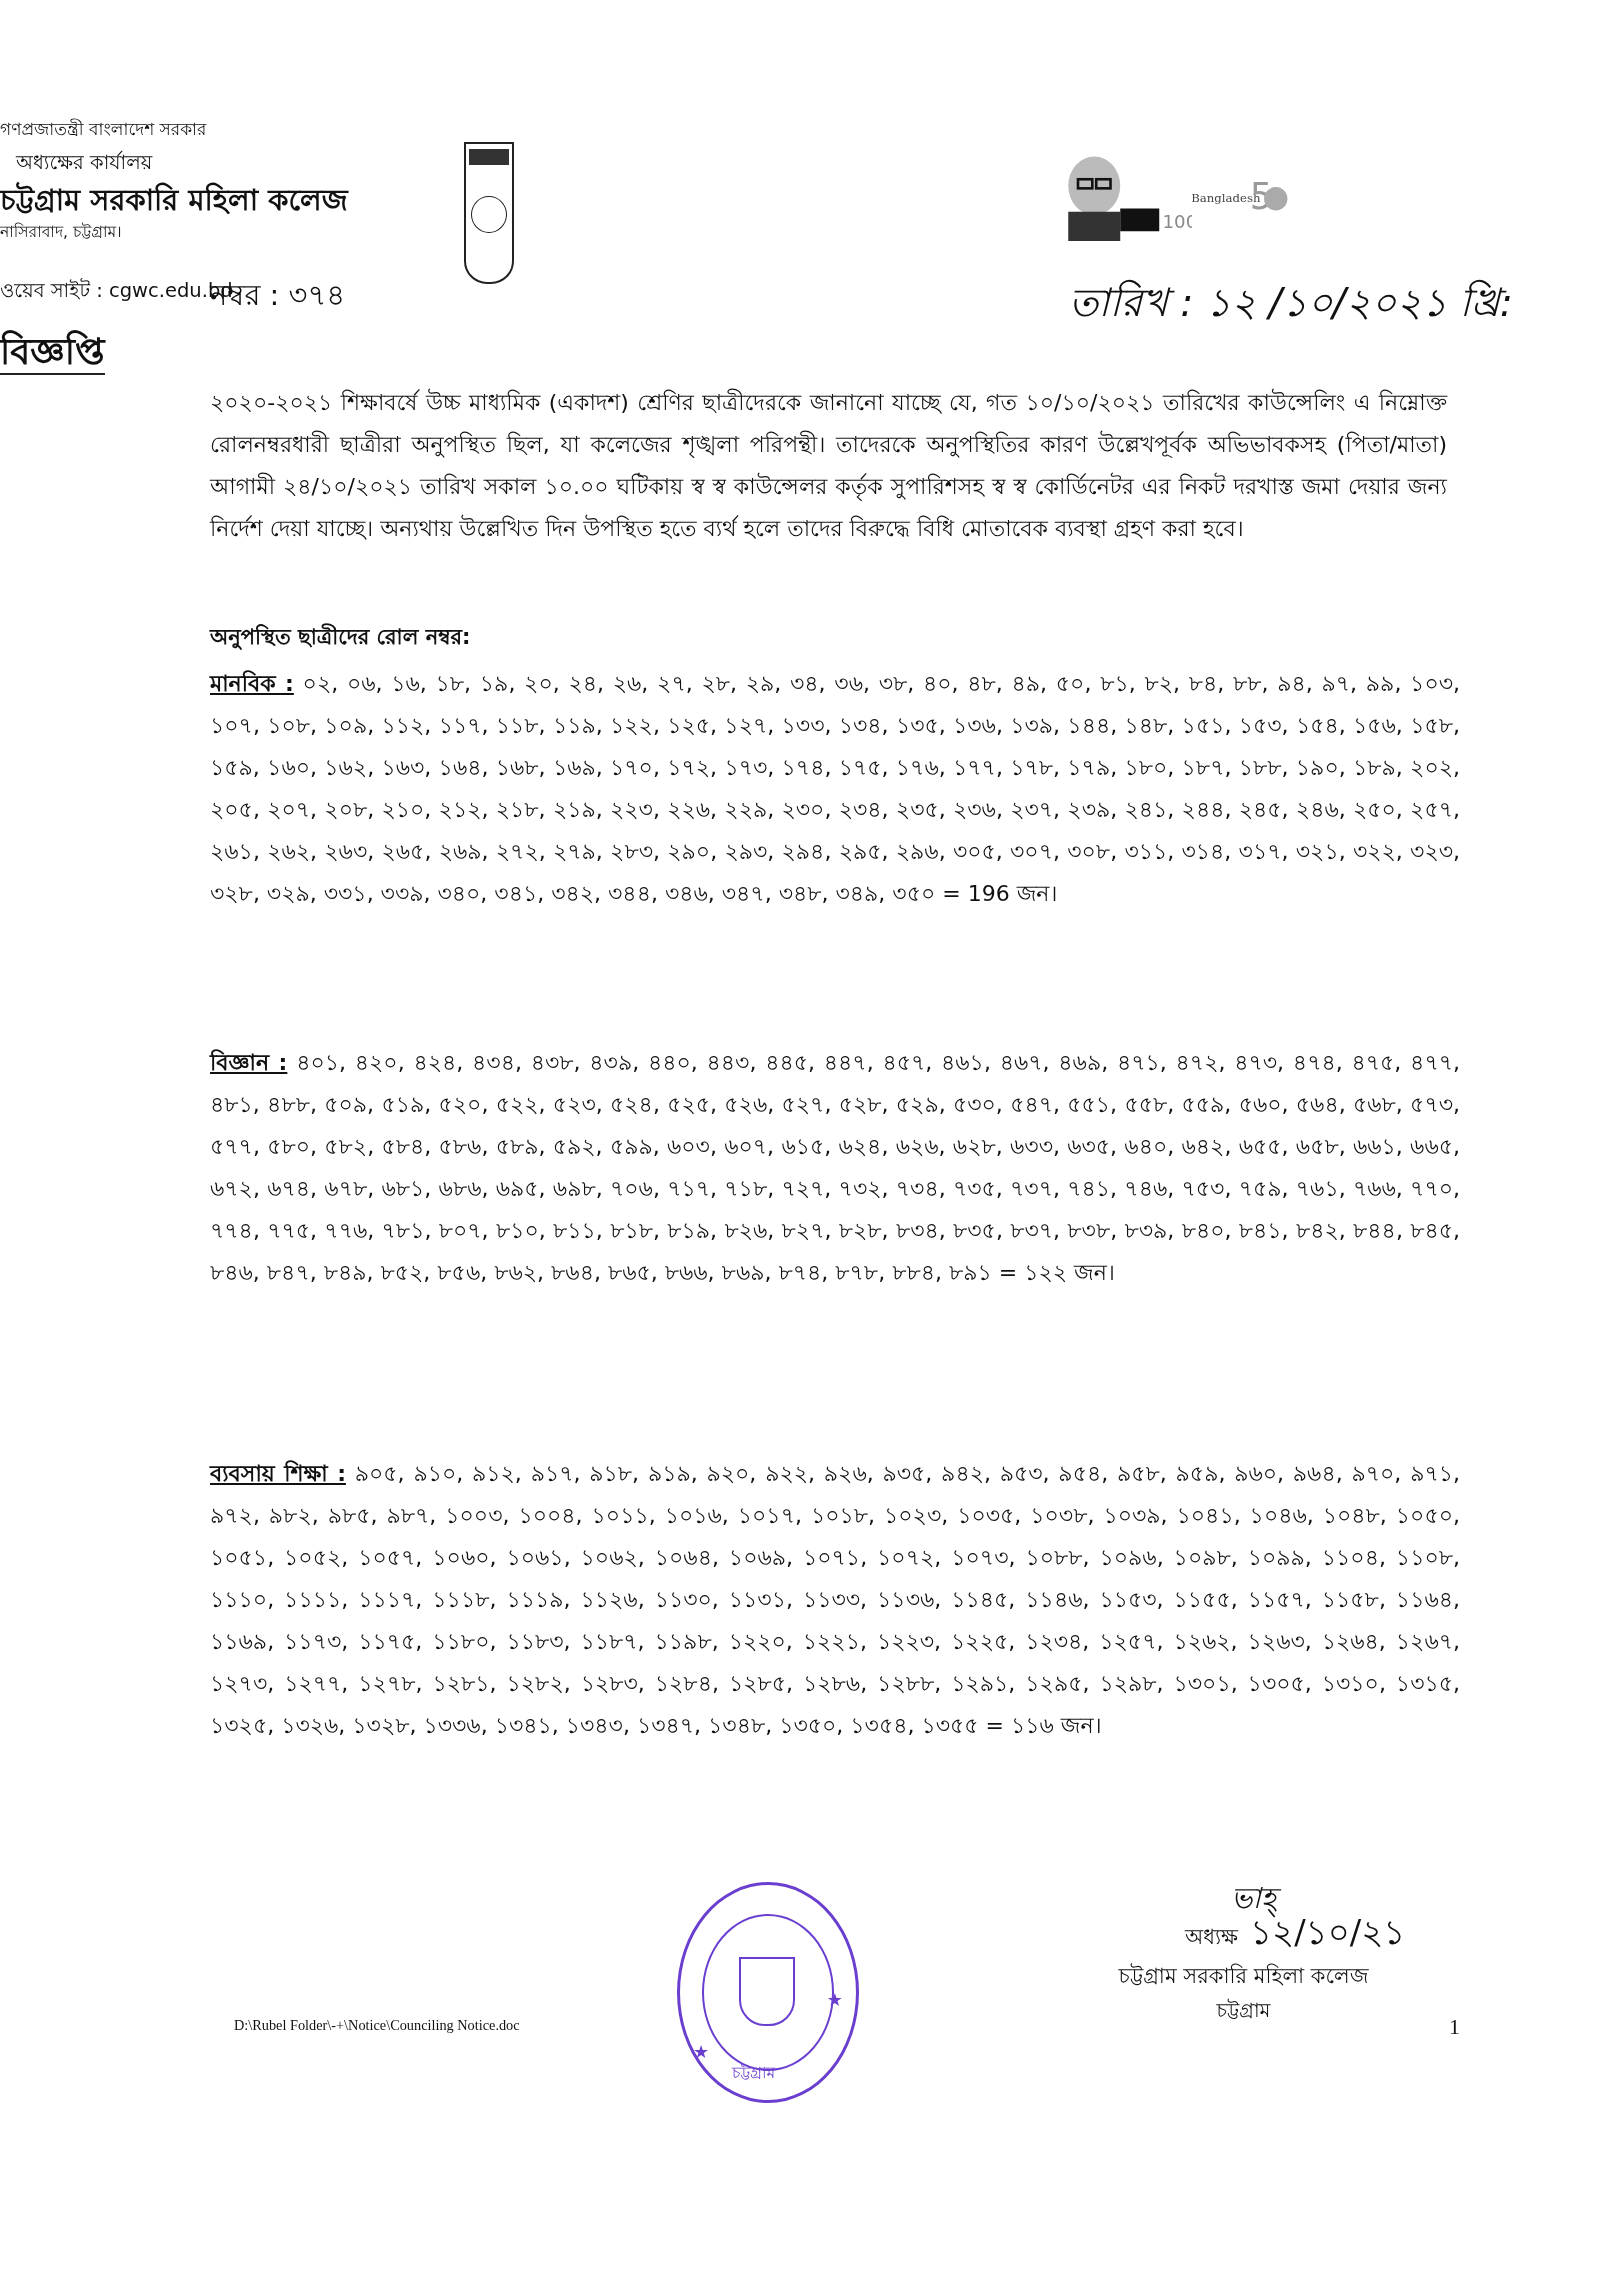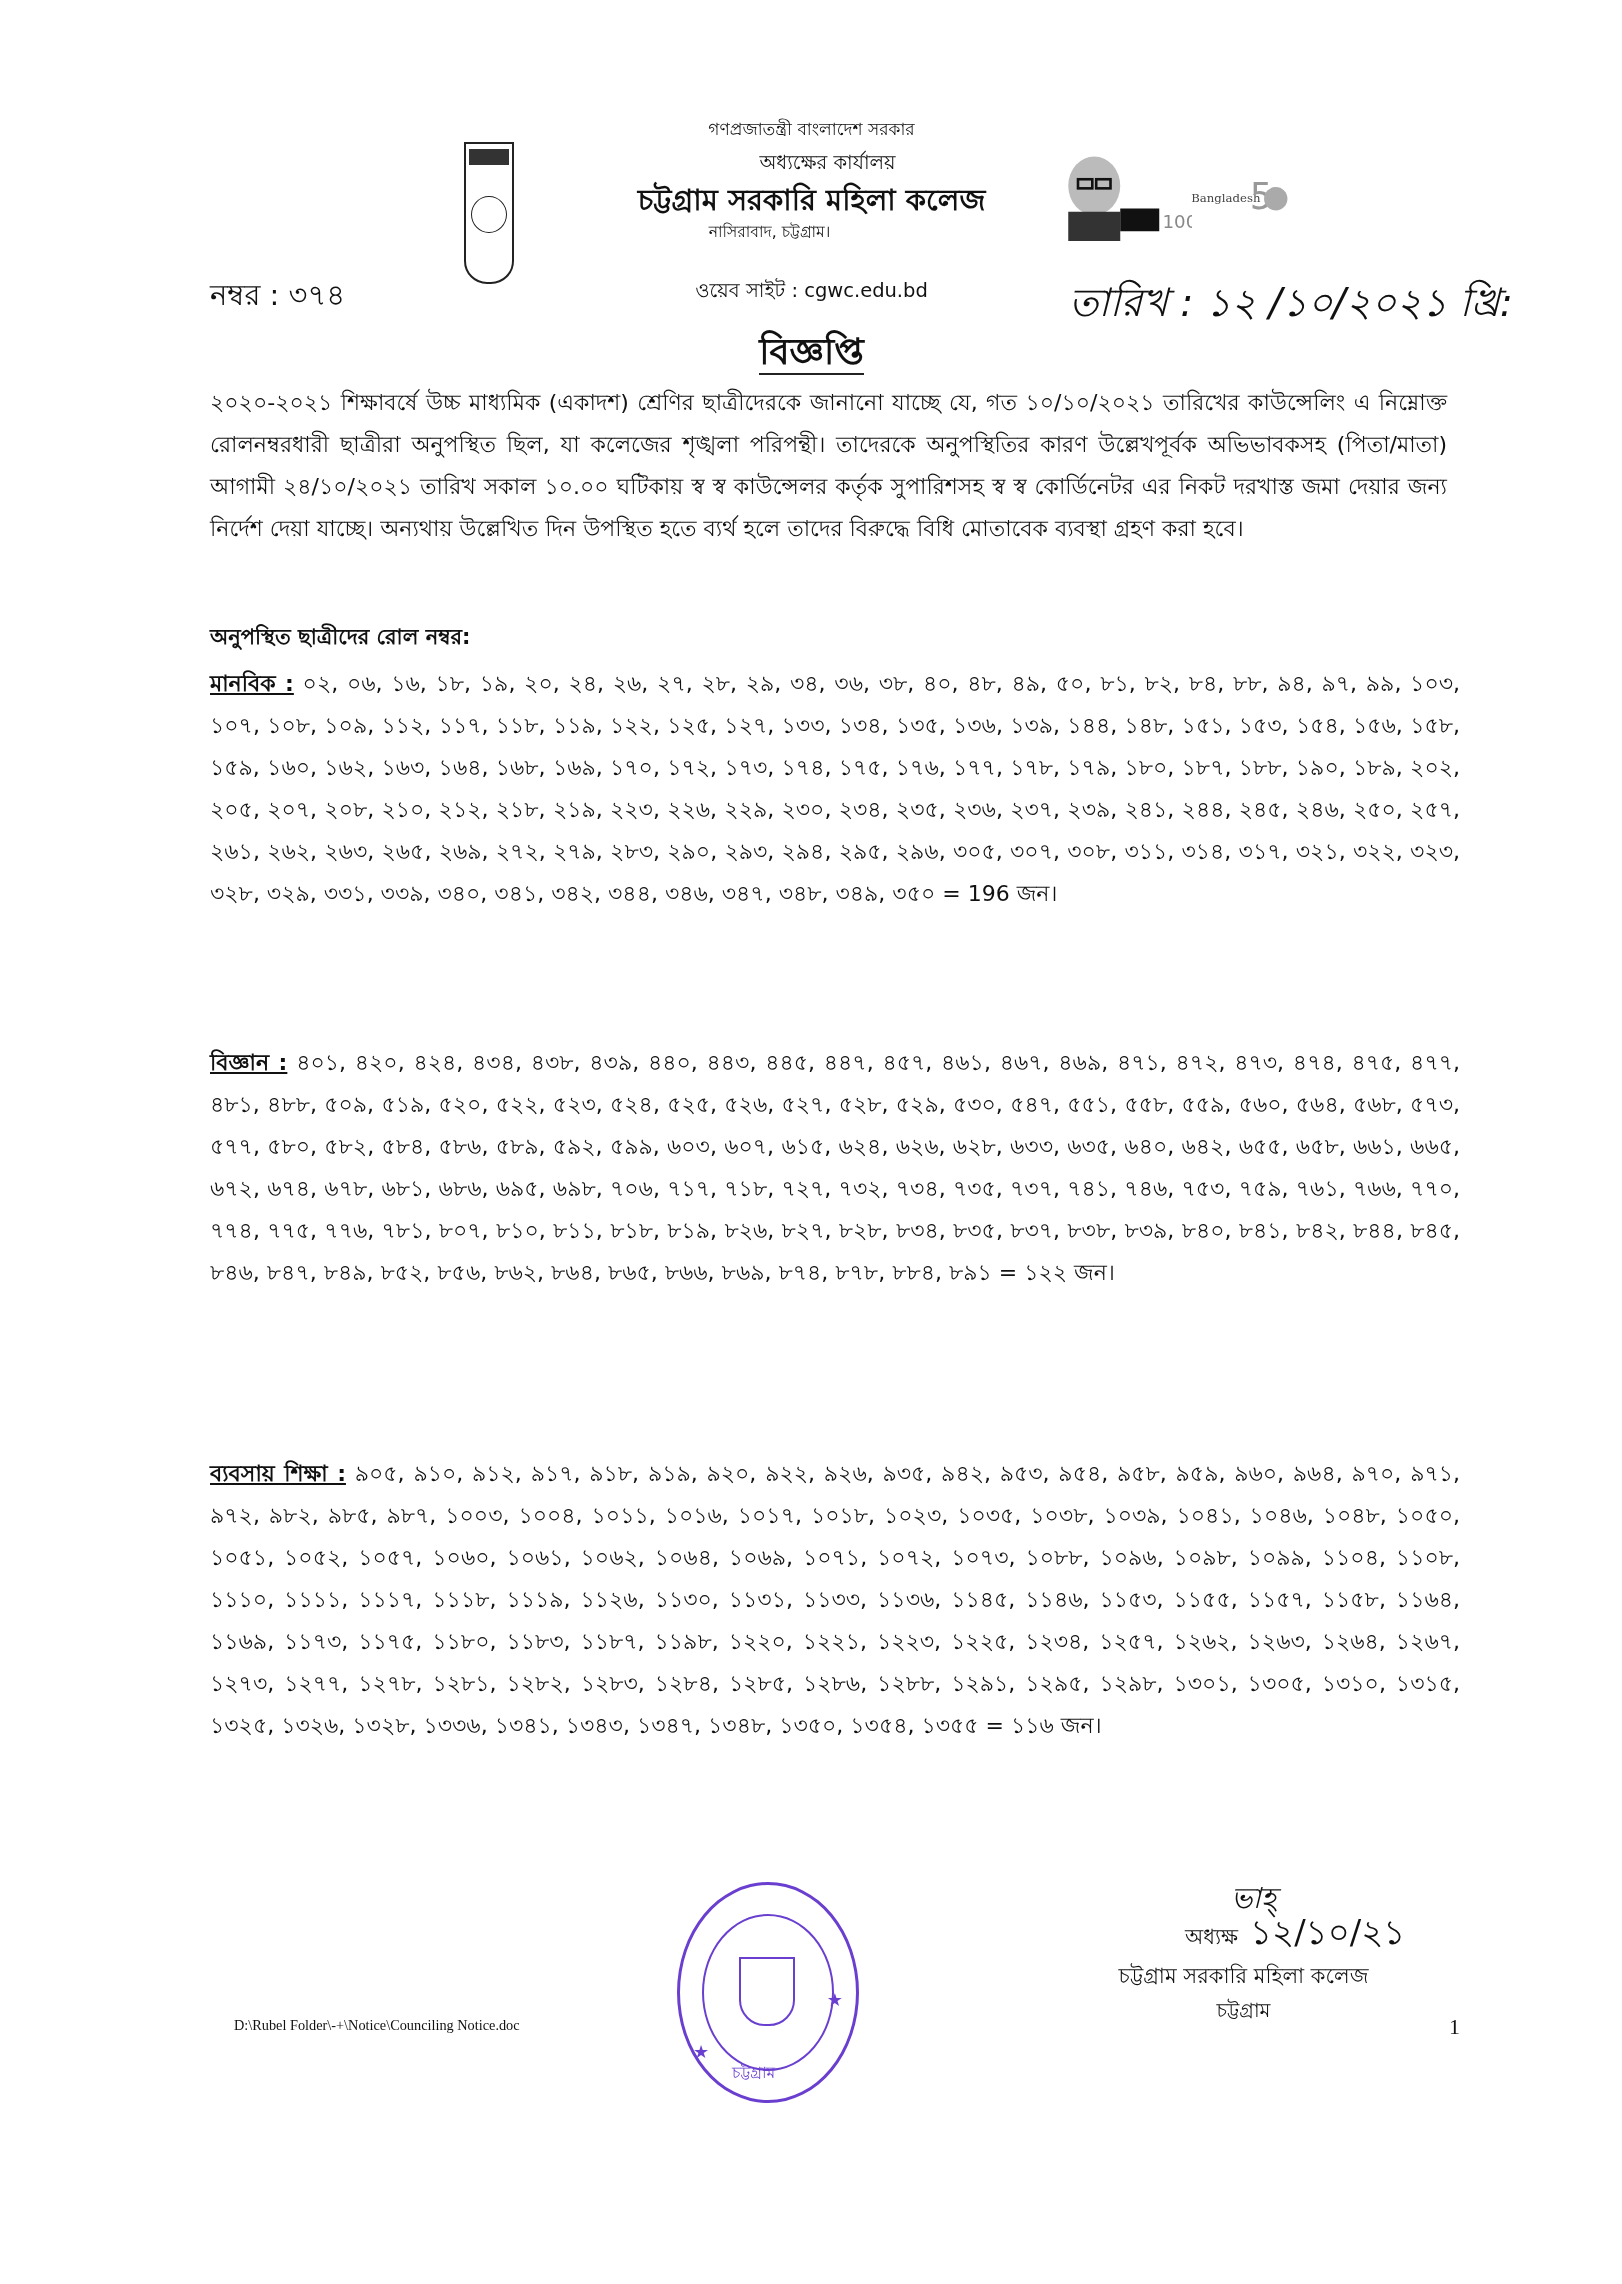--- a/index.html
+++ b/index.html
@@ -1,18 +1,18 @@
 <!DOCTYPE html>
 <html style="font-size:10.4px"><head>
 <meta charset="utf-8">
 <style>
   html, body { margin:0; padding:0; background:#ffffff; }
   body { width:1623px; height:2284px; position:relative; overflow:hidden; font-family:"DejaVu Sans", sans-serif; color:#111; }
   .abs { position:absolute; }
-  .center { text-align:center; }
+  .center { }
   #gov-line { left:0; width:1623px; top:116px; font-size:17px; }
   #office-line { left:0; width:1623px; top:148px; font-size:19.5px;padding-left:16px; }
   #college-line { left:0; width:1623px; top:177px; font-size:29px; font-weight:bold; }
   #address-line { left:0; width:1539px; top:220px; font-size:15.6px; }
   #website-line { left:0; width:1623px; top:246px; font-size:19.5px;margin-top:30px; }
   #logo-left { left:464px; top:142px; width:46px; height:138px; border:2px solid #222; border-radius:0 0 23px 23px; }
   #logo-left .band { position:absolute; left:2.6px; right:2.6px; top:5.2px; height:15.6px; background:#333; }
   #logo-left .circle { position:absolute; left:5.2px; right:5.2px; top:52px; height:35px; border:1.3px solid #222; border-radius:50%; }
   #mujib-logo { left:1055px; top:150px; width:137px; height:91px; }
   #bd50-logo { left:1191px; top:163px; width:98px; height:65px; }

